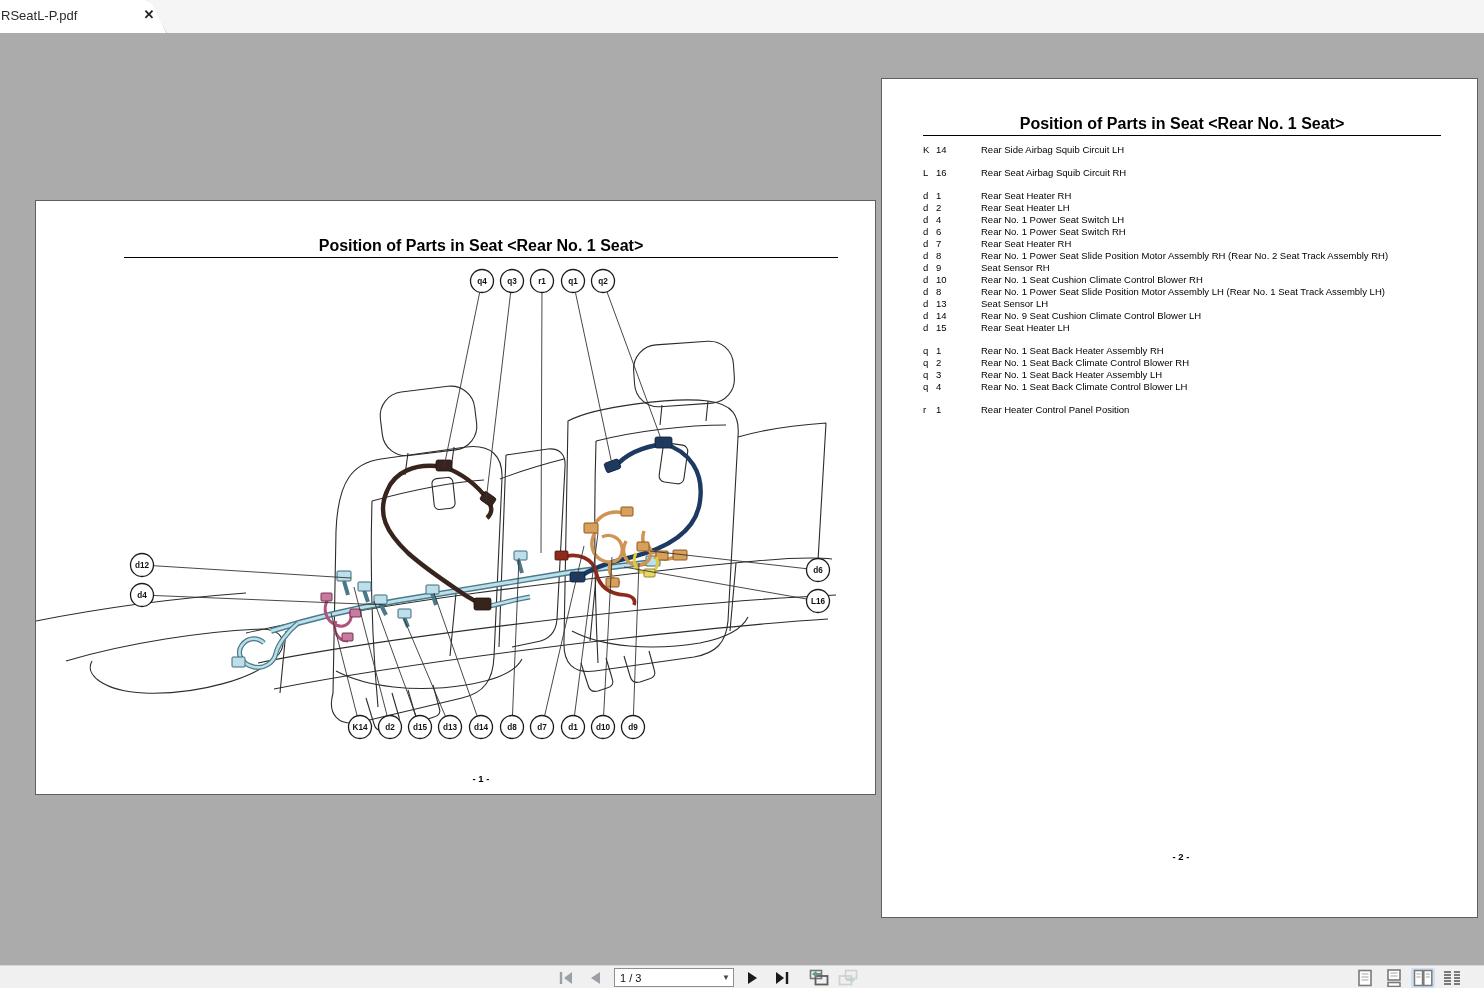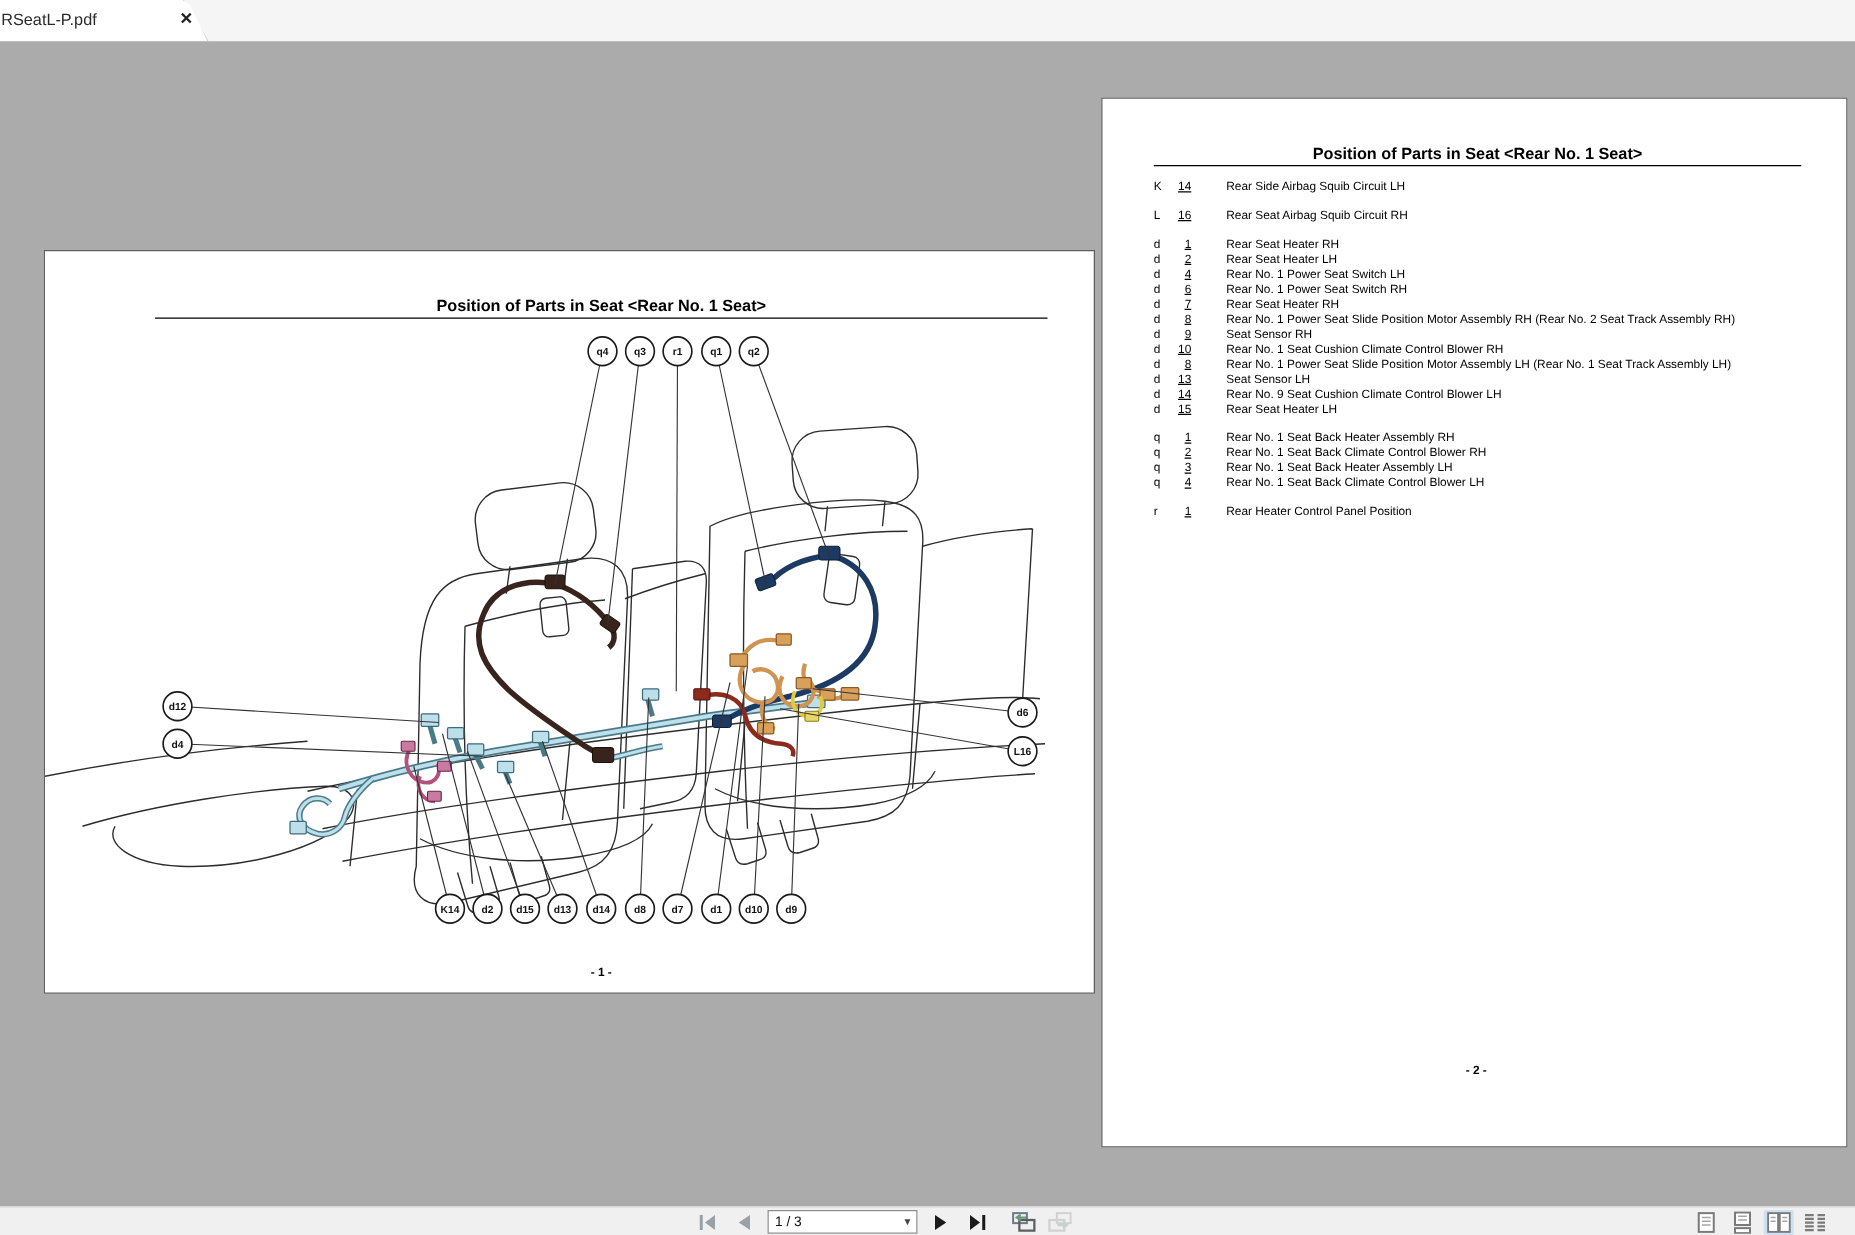--- a/index.html
+++ b/index.html
@@ -11,33 +11,33 @@
   .tab-edge{position:absolute;left:0;top:0;height:33px;width:167px;
     clip-path:polygon(145px 0,147px 0,167px 33px,165px 33px,151px 4px);background:#c9c9c9;}
   .tab-title{position:absolute;left:1px;top:8px;font-size:13px;color:#2b2b2b;white-space:nowrap;}
   .tab-close{position:absolute;left:141px;top:7px;width:16px;height:16px;font-size:13px;
     color:#222;text-align:center;line-height:16px;cursor:default;font-weight:bold;}
   
   .canvas{position:absolute;left:0;top:33px;width:1484px;height:932px;background:#ababab;}
   .page{position:absolute;background:#ffffff;border:1px solid #5f5f5f;box-sizing:border-box;}
   #page1{left:35px;top:167px;width:841px;height:595px;}
   #page2{left:881px;top:45px;width:597px;height:840px;}
-  .doc-title{position:absolute;text-align:center;font-weight:bold;font-size:13px;color:#000;}
+  .doc-title{position:absolute;text-align:center;font-weight:bold;font-size:16px;color:#000;}
   .doc-title .rule{display:block;height:0;border-bottom:1.6px solid #000;margin-top:2px;}
   #p1-titlewrap{left:88px;top:36px;width:714px;}
   #p2-titlewrap{left:41px;top:36px;width:518px;}
   .footer{position:absolute;font-size:9.5px;font-weight:bold;color:#000;transform:translateX(-50%);}
   #p1-footer{left:445px;top:572px;}
   #p2-footer{left:299px;top:772px;}
   
   .parts{position:absolute;left:41px;top:65px;width:540px;font-size:9.5px;color:#000;}
   .pgroup{margin-bottom:11px;}
   .prow{display:flex;line-height:12px;white-space:nowrap;}
   .pcode{width:13px;flex:none;}
-  .pnum{width:17px;flex:none;text-align:right;text-decoration:underline;}
+  .pnum{width:17px;flex:none;text-align:left;}
   .pname{margin-left:28px;}
   
   #diagram{position:absolute;left:0;top:0;width:841px;height:595px;}
   
   .toolbar{position:absolute;left:0;top:965px;width:1484px;height:23px;background:#f0f0f0;
     border-top:1px solid #d6d6d6;}
   .navgroup{position:absolute;left:556px;top:1px;height:21px;display:flex;align-items:center;gap:9px;justify-content:center;}
   .tbtn{width:20px;height:18px;display:flex;align-items:center;justify-content:center;}
   .combo{width:118px;height:17px;background:#fff;border:1px solid #8f8f8f;display:flex;
     align-items:center;font-size:11px;color:#111;}

